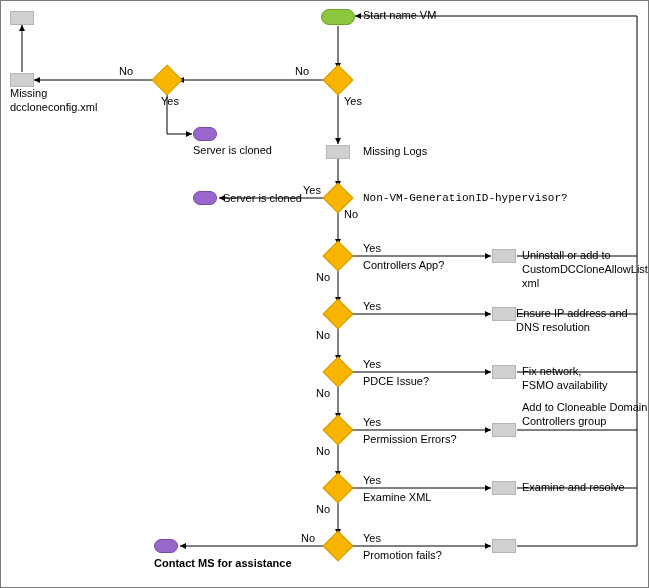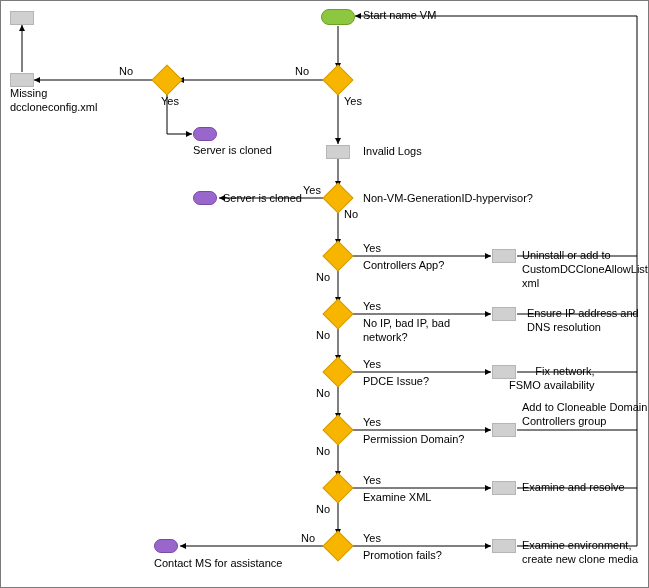--- a/index.html
+++ b/index.html
@@ -6,21 +6,21 @@
   .canvas{position:relative;width:649px;height:588px;border:1px solid #7a7a7a;box-sizing:border-box;}
   .node{position:absolute;box-sizing:border-box;}
   .box{background:#d0d0d0;border:1px solid #b5b5b5;}
   .pill{border-radius:10px;}
   .green{background:#8dc63f;border:1px solid #6aa021;}
   .purple{background:#9966cc;border:1px solid #7a4aa6;}
   .diamond{width:22px;height:22px;background:#f7b500;border:1px solid #d49a00;transform:rotate(45deg);transform-origin:center;}
   .lbl{position:absolute;white-space:pre;line-height:1.25;}
   svg{position:absolute;left:0;top:0;pointer-events:none;}
   .arr{stroke:#000;stroke-width:1;fill:none;}
-  .bold{font-weight:normal;}
+  .bold{font-weight:bold;}
 </style>
 </head>
 <body>
 
 <div class="canvas">
 
 <svg width="649" height="588">
 <defs>
   <marker id="ah" markerWidth="8" markerHeight="8" refX="6" refY="3" orient="auto">
     <path d="M0,0 L6,3 L0,6 Z" fill="#000"></path>
@@ -91,75 +91,71 @@
 <div class="node box" style="left:9px;top:72px;width:24px;height:14px;"></div>
 <span class="lbl" style="left:9px;top:86px;">Missing
 dccloneconfig.xml</span>
 
 <div class="node box" style="left:9px;top:10px;width:24px;height:14px;"></div>
 
 <div class="node pill purple" style="left:192px;top:126px;width:24px;height:14px;"></div>
 <span class="lbl" style="left:192px;top:143px;">Server is cloned</span>
 
 <div class="node box" style="left:325px;top:144px;width:24px;height:14px;"></div>
-<span class="lbl" style="left:362px;top:144px;">Invalid Logs</span>
+<span class="lbl" style="left:362px;top:144px;">Missing Logs</span>
 
 <div class="node diamond" style="left:326px;top:186px;"></div>
-<span class="lbl" style="left:362px;top:191px;">Non-VM-GenerationID-hypervisor?</span>
+<span class="lbl" style="left:362px;top:191px;font-family:Liberation Mono, monospace;">Non-VM-GenerationID-hypervisor?</span>
 <span class="lbl" style="left:302px;top:183px;">Yes</span>
 <span class="lbl" style="left:343px;top:207px;">No</span>
 
 <div class="node pill purple" style="left:192px;top:190px;width:24px;height:14px;"></div>
 <span class="lbl" style="left:222px;top:191px;">Server is cloned</span>
 
 <div class="node diamond" style="left:326px;top:244px;"></div>
 <span class="lbl" style="left:362px;top:258px;">Controllers App?</span>
 <span class="lbl" style="left:362px;top:241px;">Yes</span>
 <span class="lbl" style="left:315px;top:270px;">No</span>
 <div class="node box" style="left:491px;top:248px;width:24px;height:14px;"></div>
 <span class="lbl" style="left:521px;top:248px;">Uninstall or add to
 CustomDCCloneAllowList.
 xml</span>
 
 <div class="node diamond" style="left:326px;top:302px;"></div>
-<span class="lbl" style="left:362px;top:316px;">No IP, bad IP, bad
-network?</span>
 <span class="lbl" style="left:362px;top:299px;">Yes</span>
 <span class="lbl" style="left:315px;top:328px;">No</span>
 <div class="node box" style="left:491px;top:306px;width:24px;height:14px;"></div>
-<span class="lbl" style="left:526px;top:306px;">Ensure IP address and
+<span class="lbl" style="left:515px;top:306px;">Ensure IP address and
 DNS resolution</span>
 
 <div class="node diamond" style="left:326px;top:360px;"></div>
 <span class="lbl" style="left:362px;top:374px;">PDCE Issue?</span>
 <span class="lbl" style="left:362px;top:357px;">Yes</span>
 <span class="lbl" style="left:315px;top:386px;">No</span>
 <div class="node box" style="left:491px;top:364px;width:24px;height:14px;"></div>
-<span class="lbl" style="left:508px;top:364px;text-align:right;">Fix network,
+<span class="lbl" style="left:521px;top:364px;">Fix network,
 FSMO availability</span>
 
 <div class="node diamond" style="left:326px;top:418px;"></div>
-<span class="lbl" style="left:362px;top:432px;">Permission Domain?</span>
+<span class="lbl" style="left:362px;top:432px;">Permission Errors?</span>
 <span class="lbl" style="left:362px;top:415px;">Yes</span>
 <span class="lbl" style="left:315px;top:444px;">No</span>
 <div class="node box" style="left:491px;top:422px;width:24px;height:14px;"></div>
 <span class="lbl" style="left:521px;top:400px;">Add to Cloneable Domain
 Controllers group</span>
 
 <div class="node diamond" style="left:326px;top:476px;"></div>
 <span class="lbl" style="left:362px;top:490px;">Examine XML</span>
 <span class="lbl" style="left:362px;top:473px;">Yes</span>
 <span class="lbl" style="left:315px;top:502px;">No</span>
 <div class="node box" style="left:491px;top:480px;width:24px;height:14px;"></div>
 <span class="lbl" style="left:521px;top:480px;">Examine and resolve</span>
 
 <div class="node diamond" style="left:326px;top:534px;"></div>
 <span class="lbl" style="left:362px;top:548px;">Promotion fails?</span>
 <span class="lbl" style="left:362px;top:531px;">Yes</span>
 <span class="lbl" style="left:300px;top:531px;">No</span>
 <div class="node box" style="left:491px;top:538px;width:24px;height:14px;"></div>
-<span class="lbl" style="left:521px;top:538px;">Examine environment,
-create new clone media</span>
 
 <div class="node pill purple" style="left:153px;top:538px;width:24px;height:14px;"></div>
 <span class="lbl bold" style="left:153px;top:556px;">Contact MS for assistance</span>
 
 </div>
 
 </body></html>

